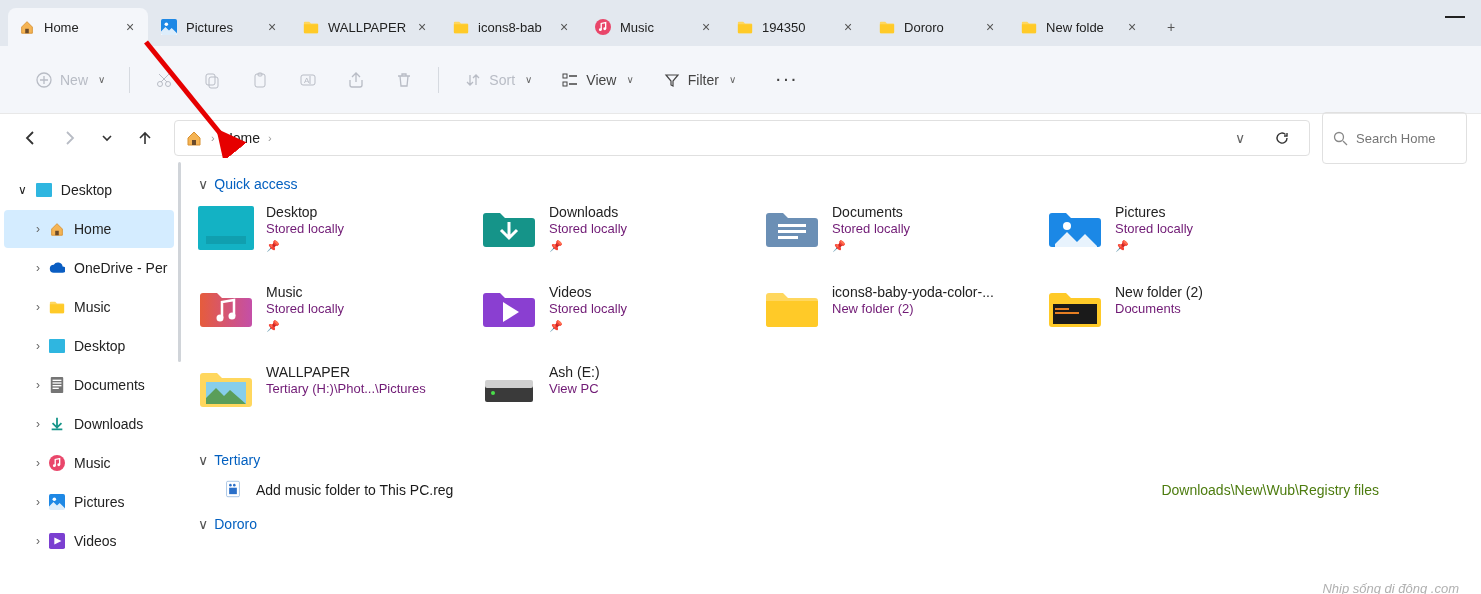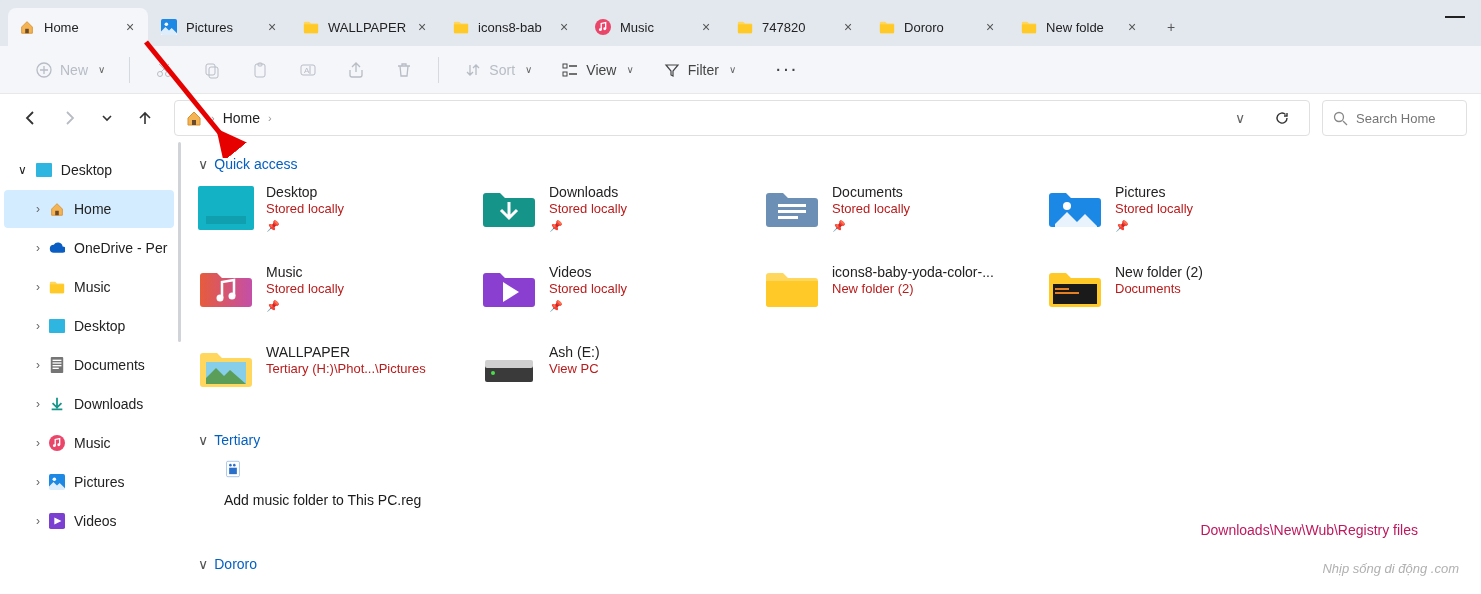--- a/index.html
+++ b/index.html
@@ -5,53 +5,53 @@
 *{margin:0;padding:0;box-sizing:border-box;font-family:"Segoe UI",Arial,sans-serif;}
 body{width:1481px;height:594px;background:#fff;overflow:hidden;font-size:14px;color:#1a1a1a;position:relative;}
 .tabbar{height:46px;background:#e3e8ef;display:flex;align-items:flex-end;padding-left:8px;}
 .tab{height:38px;display:flex;align-items:center;padding:0 10px;gap:8px;border-radius:8px 8px 0 0;margin-right:2px;min-width:140px;max-width:165px;justify-content:space-between;cursor:pointer;}
 .tab.active{background:#f4f6fa;}
 .tab-left{display:flex;align-items:center;gap:8px;overflow:hidden;}
 .tab-label{white-space:nowrap;overflow:hidden;text-overflow:ellipsis;font-size:13px;color:#222;}
 .tab .close{width:16px;height:16px;display:flex;align-items:center;justify-content:center;color:#555;font-size:14px;}
 .newt{width:22px;height:22px;display:flex;align-items:center;justify-content:center;color:#555;margin-left:8px;margin-bottom:8px;cursor:pointer;}
 .winmin{position:absolute;right:16px;top:16px;width:20px;height:2px;background:#222;cursor:pointer;}
-.toolbar{height:48px;background:#f4f6fa;display:flex;align-items:center;padding:12px 24px;gap:8px;border-bottom:1px solid #e8e8e8;}
+.toolbar{height:68px;background:#f4f6fa;display:flex;align-items:center;padding:12px 24px;gap:8px;border-bottom:1px solid #e8e8e8;}
 .tbtn{height:34px;display:flex;align-items:center;gap:6px;padding:0 10px;color:#444;border-radius:4px;cursor:pointer;font-size:14px;}
 .tbtn.disabled{color:#b8bcc5;}
 .ticon{width:20px;height:20px;display:flex;align-items:center;justify-content:center;}
 .sep{width:1px;height:26px;background:#d6dae0;margin:0 6px;}
 .chev{font-size:10px;color:#666;margin-left:4px;}
 .navrow{height:48px;display:flex;align-items:center;padding:0 14px;gap:4px;}
 .navbtn{width:34px;height:34px;display:flex;align-items:center;justify-content:center;color:#333;border-radius:4px;cursor:pointer;}
 .navbtn.disabled{color:#b8bcc5;}
 .bcbox{flex:1;height:36px;border:1px solid #e0e0e0;border-radius:4px;display:flex;align-items:center;padding:0 10px;gap:8px;margin:0 8px;}
 .bcbox .crumb{font-size:14px;color:#222;}
 .bcsep{color:#999;font-size:11px;}
-.srchbox{width:145px;height:36px;border:1px solid #e0e0e0;border-radius:4px;display:flex;align-items:center;padding:0 10px;gap:8px;}
+.srchbox{width:145px;height:52px;border:1px solid #e0e0e0;border-radius:4px;display:flex;align-items:center;padding:0 10px;gap:8px;}
 .srchbox input{border:none;outline:none;flex:1;font-size:13px;color:#888;width:100%;}
 .main{display:flex;height:440px;}
 .sidebar{width:178px;border-right:none;padding-top:8px;overflow:hidden;}
 .sitem{height:38px;display:flex;align-items:center;gap:8px;padding-left:14px;cursor:pointer;border-radius:4px;margin:1px 4px;font-size:14px;color:#222;}
 .sitem.sel{background:#d4ecff;}
 .sitem.child{padding-left:32px;}
 .sicon{width:18px;height:18px;display:flex;align-items:center;justify-content:center;}
 .content{flex:1;padding:14px 0 0 0;overflow:hidden;position:relative;}
 .vline{position:absolute;left:0;top:0;width:3px;height:200px;background:#d0d4d9;border-radius:2px;}
 .section{margin:0 0 18px 20px;}
 .sechead{display:flex;align-items:center;gap:6px;color:#0360c0;font-size:14px;margin-bottom:12px;cursor:pointer;}
 .grid{display:flex;flex-wrap:wrap;gap:10px 18px;}
 .card{display:flex;gap:12px;width:265px;height:70px;}
 .thumb{width:56px;height:44px;border-radius:2px;margin-top:2px;display:flex;align-items:center;justify-content:center;font-size:22px;color:#fff;}
 .cmeta{display:flex;flex-direction:column;gap:1px;}
 .cname{font-size:14px;color:#222;white-space:nowrap;overflow:hidden;text-overflow:ellipsis;max-width:190px;}
-.csub{font-size:13px;color:#b91c1c;}
+.csub{font-size:13px;color:#701a75;}
 .pin{color:#888;font-size:11px;margin-top:3px;}
-.favit{display:flex;align-items:flex-start;gap:14px;padding-left:26px;flex-direction:column;}
-.favright{margin-left:auto;margin-right:63px;color:#be185d;font-size:14px;}
+.favit{display:flex;align-items:flex-end;gap:14px;padding-left:26px;}
+.favright{margin-left:auto;margin-right:102px;color:#4d7c0f;font-size:14px;}
 .watermark{position:absolute;right:22px;bottom:6px;color:#b0b0b0;font-size:13px;font-style:italic;}
 svg{display:block;}
 .arrow-anno{position:absolute;left:132px;top:28px;pointer-events:none;z-index:50;}
 </style>
 </head>
 <body>
 
 <div class="tabbar">
     <div class="tab active">
       <div class="tab-left">
@@ -117,21 +117,21 @@
       <span class="close">×</span>
     </div>
     <div class="tab">
       <div class="tab-left">
         <span class="sicon">
           <svg width="16" height="16" viewBox="0 0 18 16">
             <path d="M1 3a1 1 0 011-1h5l2 2h7a1 1 0 011 1v9a1 1 0 01-1 1H2a1 1 0 01-1-1V3z" fill="#ffd75e"></path>
             <path d="M1 5h16v9a1 1 0 01-1 1H2a1 1 0 01-1-1V5z" fill="#ffca28"></path>
           </svg>
         </span>
-        <span class="tab-label">747820</span>
+        <span class="tab-label">194350</span>
       </div>
       <span class="close">×</span>
     </div>
     <div class="tab">
       <div class="tab-left">
         <span class="sicon">
           <svg width="16" height="16" viewBox="0 0 18 16">
             <path d="M1 3a1 1 0 011-1h5l2 2h7a1 1 0 011 1v9a1 1 0 01-1 1H2a1 1 0 01-1-1V3z" fill="#ffd75e"></path>
             <path d="M1 5h16v9a1 1 0 01-1 1H2a1 1 0 01-1-1V5z" fill="#ffca28"></path>
           </svg>

